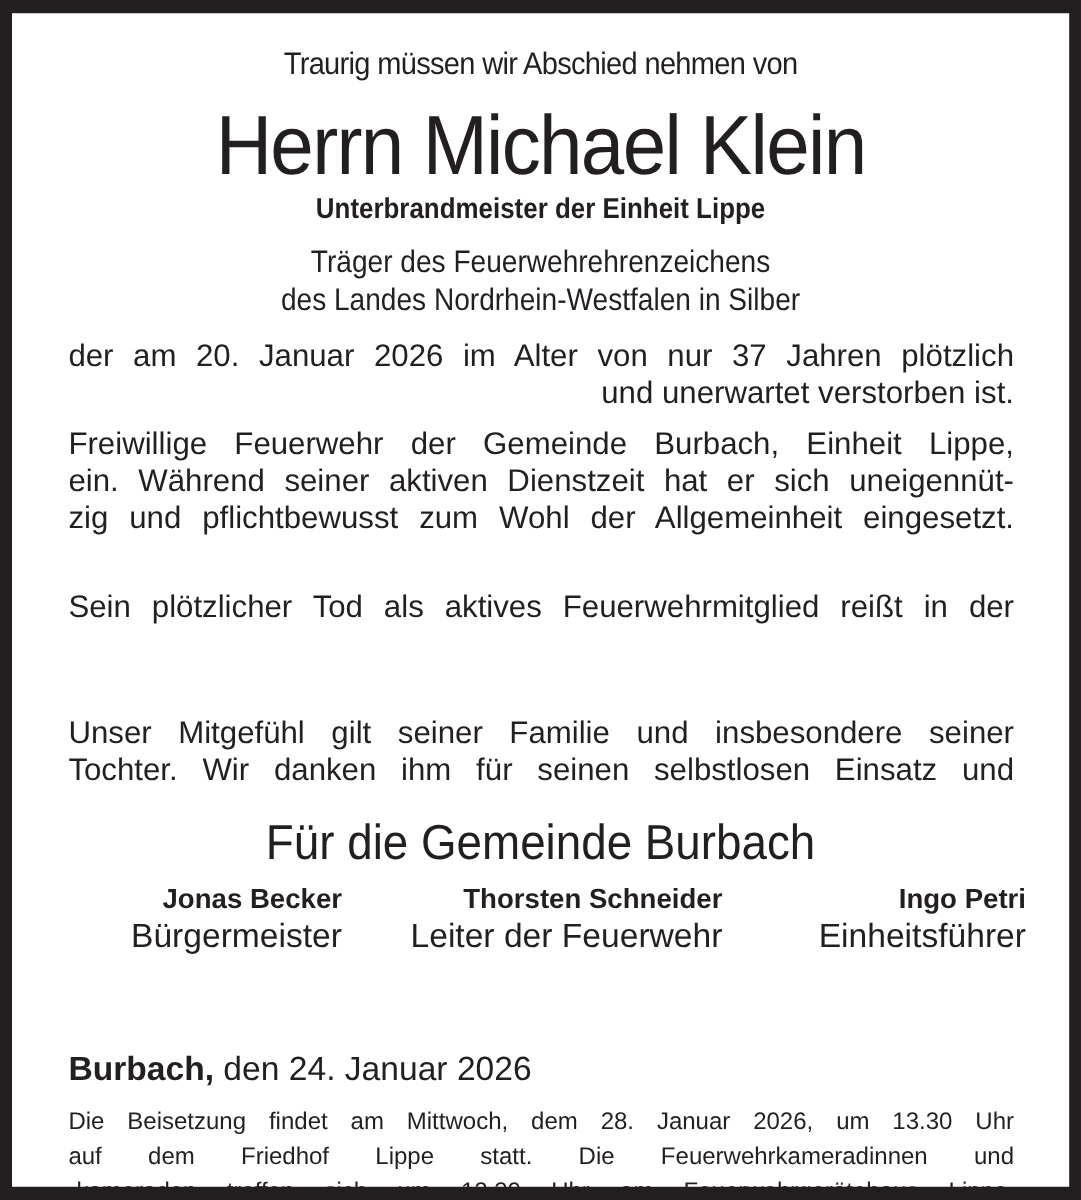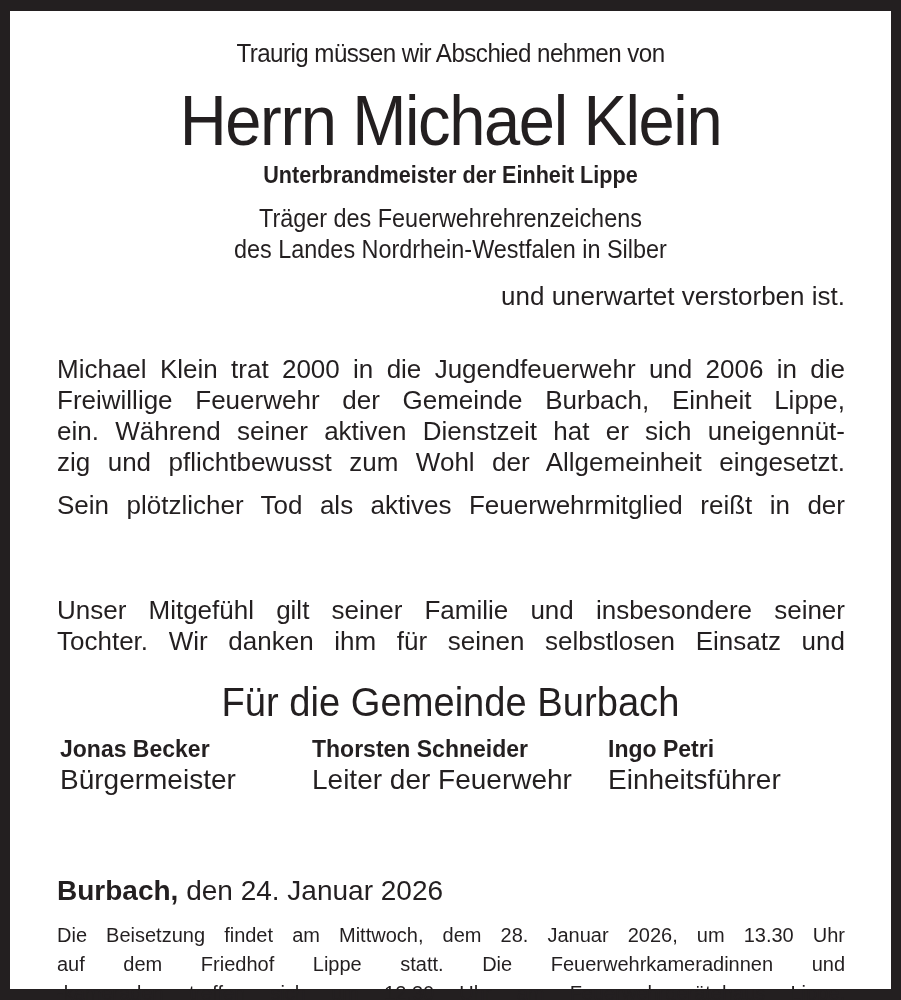--- a/index.html
+++ b/index.html
@@ -94,37 +94,37 @@
     .signoff {
       top: 679px;
       font-size: 41px;
       transform: scaleX(0.93);
       transform-origin: 450px 0;
     }
 
     .sig {
       position: absolute;
       top: 734px;
-      text-align: left;
+      text-align: right;
       white-space: nowrap;
     }
     .sig .sig-name {
       display: block;
       font-size: 23px;
       font-weight: bold;
       line-height: 30px;
     }
     .sig .sig-role {
       display: block;
       font-size: 28px;
       line-height: 31px;
     }
     .sig1 { left: 60px; width: 225px; }
     .sig2 { left: 312px; width: 290px; }
-    .sig3 { left: 608px; width: 215px; }
+    .sig3 { left: 640px; width: 215px; }
 
     .dateline {
       position: absolute;
       left: 57px;
       top: 875px;
       font-size: 28px;
       white-space: nowrap;
     }
     .dateline b {
       font-weight: bold;
@@ -148,25 +148,25 @@
 
 <div class="frame"></div>
 
 <div class="abs center intro">Traurig müssen wir Abschied nehmen von</div>
 <div class="abs center name">Herrn Michael Klein</div>
 <div class="abs center rank">Unterbrandmeister der Einheit Lippe</div>
 <div class="abs center award award1">Träger des Feuerwehrehrenzeichens</div>
 <div class="abs center award award2">des Landes Nordrhein-Westfalen in Silber</div>
 
 <div class="para p1">
+  <span class="line justify">der am 20. Januar 2026 im Alter von nur 37 Jahren plötzlich</span>
   <span class="line left">und unerwartet verstorben ist.</span>
 </div>
 
 <div class="para p2">
-  <span class="line justify">Michael Klein trat 2000 in die Jugendfeuerwehr und 2006 in die</span>
   <span class="line justify">Freiwillige Feuerwehr der Gemeinde Burbach, Einheit Lippe,</span>
   <span class="line justify">ein. Während seiner aktiven Dienstzeit hat er sich uneigennüt-</span>
   <span class="line justify">zig und pflichtbewusst zum Wohl der Allgemeinheit eingesetzt.</span>
 </div>
 
 <div class="para p3">
   <span class="line justify">Sein plötzlicher Tod als aktives Feuerwehrmitglied reißt in der</span>
 </div>
 
 <div class="para p4">

